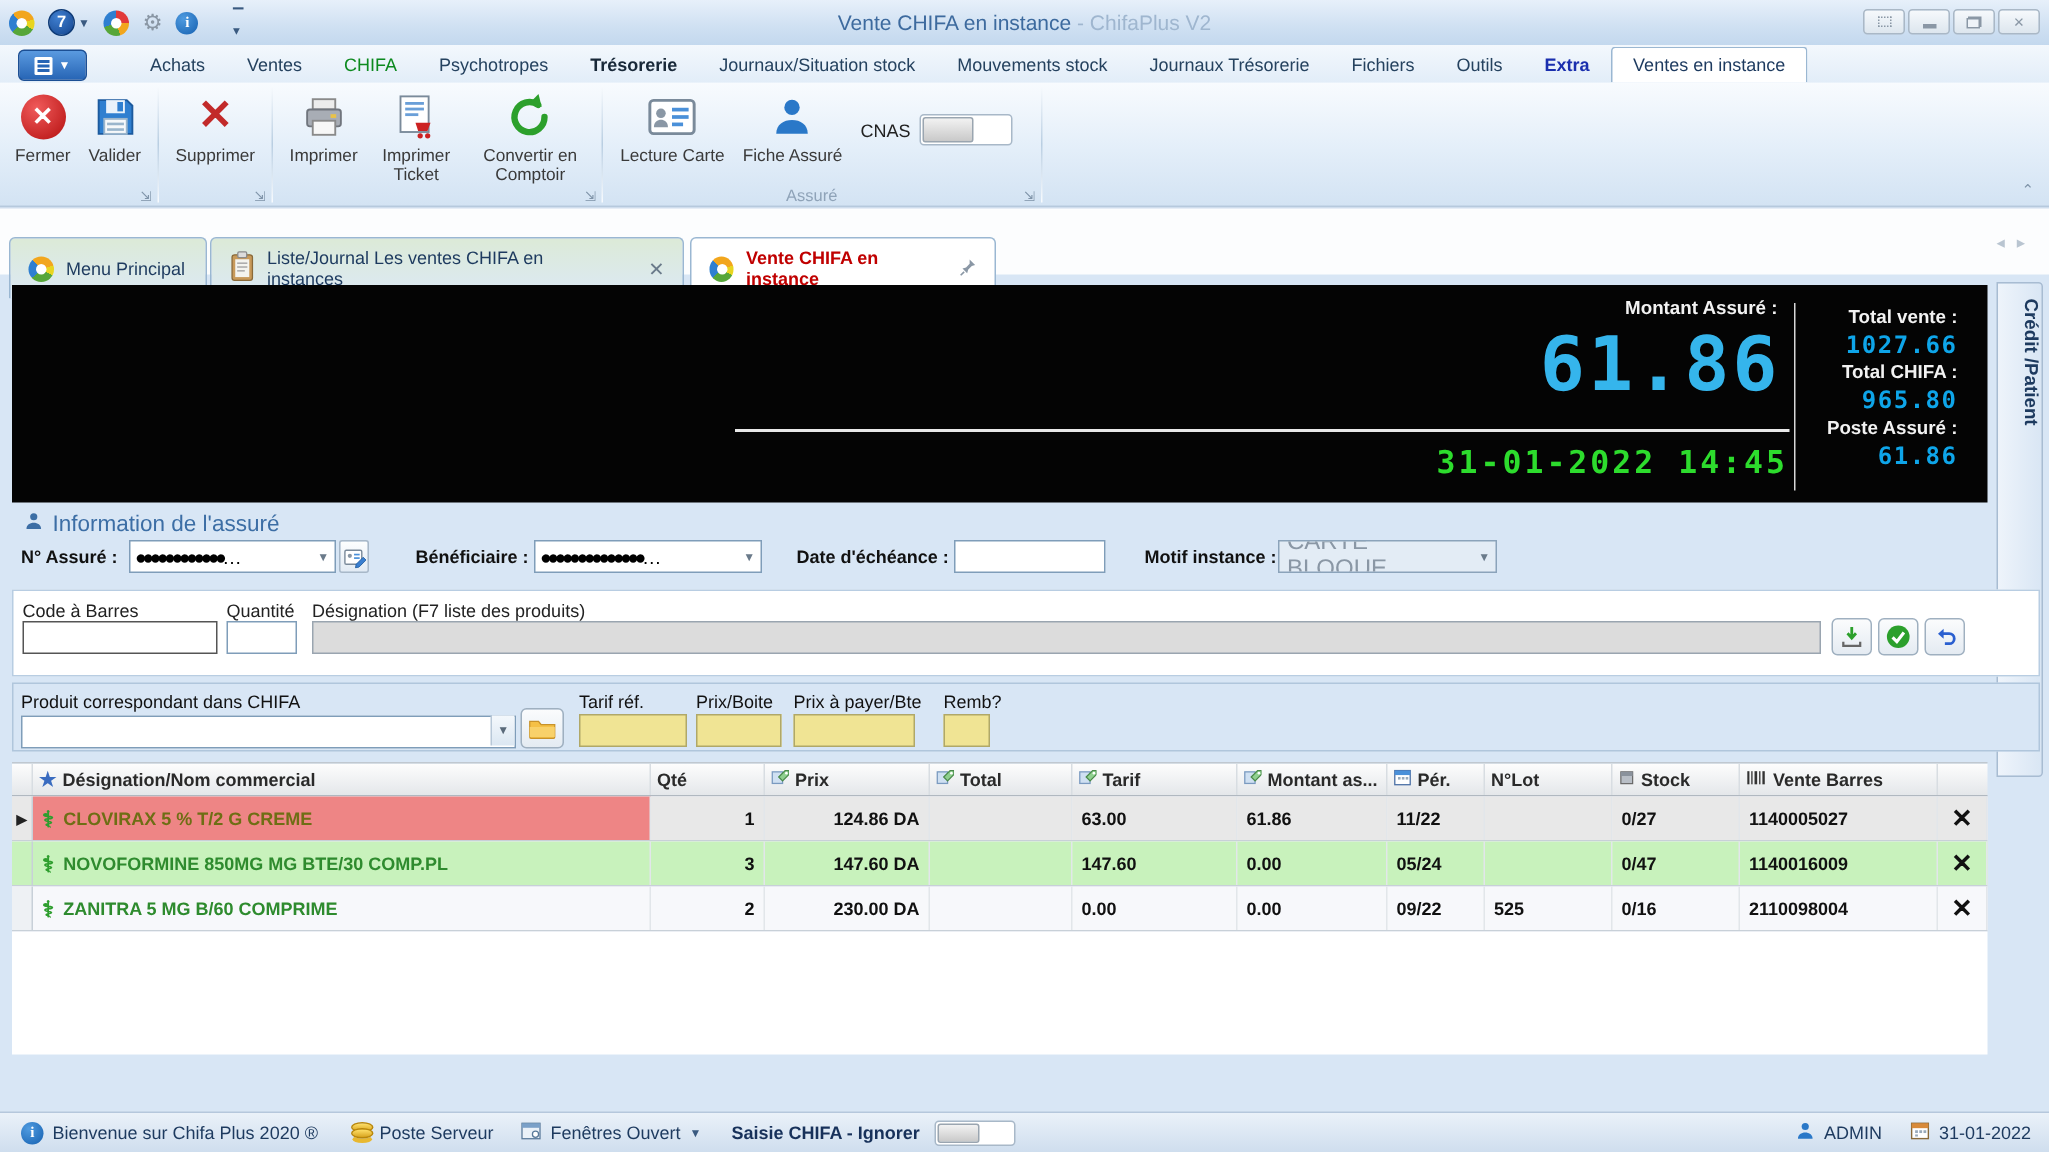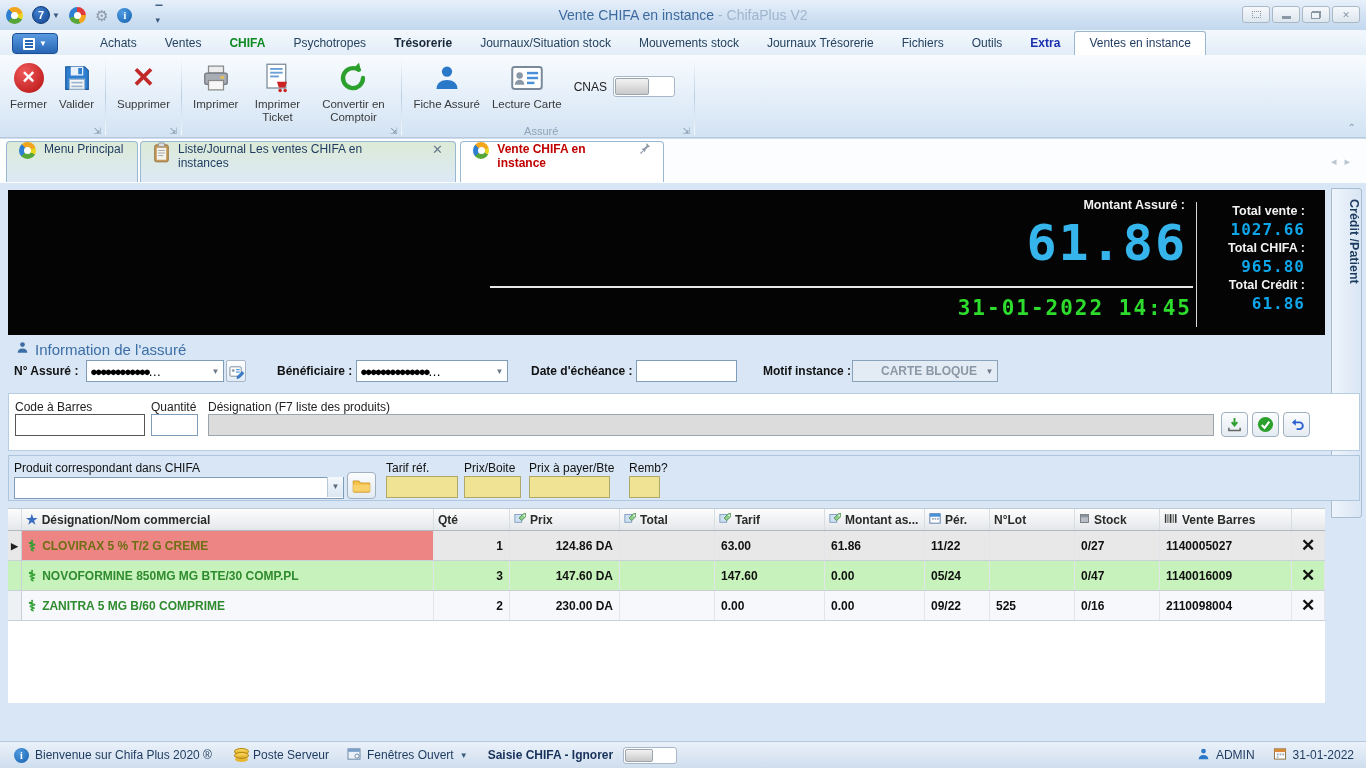--- a/index.html
+++ b/index.html
@@ -36,21 +36,21 @@
   
   .menubar { position:absolute; top:30px; left:0; width:1366px; height:25px;
     background:linear-gradient(#f3f8fd,#e2edf8); display:flex; align-items:flex-end; }
   .appbtn { margin:2px 0 1px 12px; width:46px; height:21px; border-radius:4px;
     background:linear-gradient(#5a9ae0,#2765b5); border:1px solid #1c4f94;
     display:flex; align-items:center; justify-content:center; gap:4px; }
   .appbtn .grid { width:12px; height:12px; background:#fff; border-radius:1px; position:relative; }
   .appbtn .grid::before { content:""; position:absolute; left:2px; top:2px; width:8px; height:2px; background:#2765b5; box-shadow:0 3px 0 #2765b5, 0 6px 0 #2765b5; }
   .appbtn .caret { color:#fff; }
   .mitem { padding:4px 14px 5px 14px; color:#25425f; white-space:nowrap; }
-  .mitem.green { color:#0d8a1f; font-weight:bold; }
+  .mitem.green { color:#0d8a1f; font-weight:normal; }
   .mitem.boldk { color:#182838; font-weight:bold; }
   .mitem.blue { color:#1a2fae; font-weight:bold; }
   .mitem.active { background:#fff; border:1px solid #9ab7d2; border-bottom:none; border-radius:3px 3px 0 0; color:#1d3a5f; }
 
   
   .ribbon { position:absolute; top:55px; left:0; width:1366px; height:83px;
     background:linear-gradient(#f8fbfe,#e3eef9 55%,#d3e3f3); border-bottom:1px solid #b6c9dd; }
   .ribbon-inner { display:flex; height:100%; align-items:stretch; }
   .rgroup { position:relative; display:flex; align-items:flex-start; padding:3px 4px 14px 4px; }
   .rsep { width:1px; background:linear-gradient(#f8fbfe,#b9cee2,#f8fbfe); margin:2px 1px; }
@@ -63,21 +63,21 @@
     color:#fff; font-size:17px; font-weight:bold; display:flex; align-items:center; justify-content:center; }
   .supprimer-ic { color:#c22a2a; font-size:28px; font-weight:bold; font-family:"Liberation Serif",serif; line-height:30px; }
   .cnas-wrap { display:flex; align-items:center; gap:6px; margin:18px 8px 0 6px; }
   .toggle { width:62px; height:21px; background:#fff; border:1px solid #a8b8c8; border-radius:3px; position:relative; }
   .toggle .knob { position:absolute; left:1px; top:1px; width:34px; height:17px; border-radius:2px;
     background:linear-gradient(#f2f2f2,#c9c9c9); border:1px solid #9aa5b0; }
   .ribbon-collapse { position:absolute; right:10px; bottom:4px; color:#7e93a8; font-size:10px; }
 
   
   .tabstrip { position:absolute; top:138px; left:0; width:1366px; height:45px; background:#fcfdfe; border-top:1px solid #cfdded; }
-  .dtab { position:absolute; top:2px; height:41px; display:flex; align-items:flex-start; gap:8px; padding:0 12px;
+  .dtab { position:absolute; top:19px; height:41px; display:flex; align-items:center; gap:8px; padding:0 12px;
     border:1px solid #9ab7d2; border-bottom:none; border-radius:4px 4px 0 0;
     background:linear-gradient(#f7fafd,#dcead7 0,#dce9f6); color:#1d3a5f; }
   .dtab.active { background:#fff; font-weight:bold; color:#c00000; }
   .dtab .closex { color:#6a7a8a; font-size:13px; margin-left:10px; }
   .tab-scroll { position:absolute; right:8px; top:16px; color:#b9c5d1; font-size:11px; letter-spacing:8px; }
 
   
   .blackpanel { position:absolute; left:8px; top:190px; width:1317px; height:145px; background:#040404; }
   .seg { font-family:"DejaVu Sans Mono", monospace; font-weight:bold; letter-spacing:2px; }
   .bp-label { color:#f2f2f2; font-size:12.5px; font-weight:bold; }
@@ -95,21 +95,21 @@
     writing-mode:vertical-rl; padding-top:10px; color:#1d3a5f; font-weight:bold; font-size:12.5px; }
 
   
   .info-head { position:absolute; left:16px; top:340px; display:flex; align-items:center; gap:6px;
     color:#3c6ea5; font-size:15px; }
   .lbl { font-weight:bold; color:#111; white-space:nowrap;text-align:right; }
   .combo { position:absolute; height:22px; background:#fff; border:1px solid #7f9db9; display:flex; align-items:center; overflow:hidden; }
   .combo .blob { font-size:13px; letter-spacing:-3px; color:#000; padding-left:3px; overflow:hidden; white-space:nowrap; flex:1; }
   .combo .arrow { width:15px; color:#6a7a8a; font-size:8px; text-align:center; flex:none; }
   .combo.disabled { background:#e3ecf5; border:1px solid #8ba3ba; }
-  .combo.disabled .val { color:#8a97a5; font-weight:bold; padding-left:5px; flex:1; font-size:12px;margin-left:23px; }
+  .combo.disabled .val { color:#8a97a5; font-weight:normal; padding-left:5px; flex:1; font-size:16px; }
   .field-lbl { position:absolute; top:364px; }
   .txtinput { position:absolute; height:22px; background:#fff; border:1px solid #7f9db9; }
   .editbtn { position:absolute; left:226px; top:360px; width:20px; height:22px; border:1px solid #a8b8c8; border-radius:2px;
     background:linear-gradient(#fdfefe,#e2ebf4); display:flex; align-items:center; justify-content:center; }
 
   
   .entry-panel { position:absolute; left:8px; top:393px; width:1352px; height:58px; background:#fff; border:1px solid #b8cde2; }
   .entry-panel .slbl { position:absolute; top:6px; color:#222; }
   .ebtn { position:absolute; top:18px; width:27px; height:25px; border:1px solid #9fb0c0; border-radius:4px;
     background:linear-gradient(#fbfcfd,#e4ebf2); display:flex; align-items:center; justify-content:center; }
@@ -283,39 +283,39 @@
               </svg>
           </span>
           <span>Convertir en Comptoir</span>
         </div>
         <span class="launcher">⇲</span>
       </div>
       <div class="rsep"></div>
       <div class="rgroup" style="padding-right:10px">
         <div class="rbtn">
           <span class="ric">
-            <svg width="28" height="30" viewBox="0 0 24 24">
-                <circle cx="12" cy="6.5" r="4.4" fill="#2a78c8"></circle>
-                <path d="M3 21.5c0-5.2 4.2-7.8 9-7.8s9 2.6 9 7.8z" fill="#2a78c8"></path>
-              </svg>
-          </span>
-          <span>Fiche Assuré</span>
-        </div>
-        <div class="rbtn">
-          <span class="ric">
             <svg width="32" height="26" viewBox="0 0 26 20">
                 <rect x="1" y="1" width="24" height="18" rx="2" fill="#fff" stroke="#7a8a9a" stroke-width="1.6"></rect>
                 <circle cx="7" cy="8" r="2.6" fill="#8a97a5"></circle>
                 <path d="M3.2 15.5c0-2.8 2-4 3.8-4s3.8 1.2 3.8 4z" fill="#8a97a5"></path>
                 <rect x="13" y="5" width="9" height="2" fill="#4a90d9"></rect>
                 <rect x="13" y="9" width="9" height="2" fill="#4a90d9"></rect>
                 <rect x="13" y="13" width="6" height="2" fill="#4a90d9"></rect>
               </svg>
           </span>
           <span>Lecture Carte</span>
+        </div>
+        <div class="rbtn">
+          <span class="ric">
+            <svg width="28" height="30" viewBox="0 0 24 24">
+                <circle cx="12" cy="6.5" r="4.4" fill="#2a78c8"></circle>
+                <path d="M3 21.5c0-5.2 4.2-7.8 9-7.8s9 2.6 9 7.8z" fill="#2a78c8"></path>
+              </svg>
+          </span>
+          <span>Fiche Assuré</span>
         </div>
         <div class="cnas-wrap">
           <span class="lbl" style="font-weight:normal;color:#222">CNAS</span>
           <span class="toggle">
               <span class="knob"></span>
             </span>
         </div>
         <span class="glabel">Assuré</span>
         <span class="launcher">⇲</span>
       </div>
@@ -360,21 +360,21 @@
     <div class="bp-label bp-montant-lbl">Montant Assuré :</div>
     <div class="seg bp-montant-val">61.86</div>
     <div class="bp-hline"></div>
     <div class="seg bp-date">31-01-2022 14:45</div>
     <div class="bp-vline"></div>
     <div class="bp-totals">
       <span class="bp-label">Total vente :</span>
       <span class="seg tval">1027.66</span>
       <span class="bp-label">Total CHIFA :</span>
       <span class="seg tval">965.80</span>
-      <span class="bp-label">Total Crédit :</span>
+      <span class="bp-label">Poste Assuré :</span>
       <span class="seg tval">61.86</span>
     </div>
   </div>
 
   <div class="side-tab">Crédit /Patient</div>
 
   <div class="info-head">
     <span>
       <svg width="13" height="15" viewBox="0 0 24 24">
           <circle cx="12" cy="6.5" r="4.4" fill="#3c6ea5"></circle>

